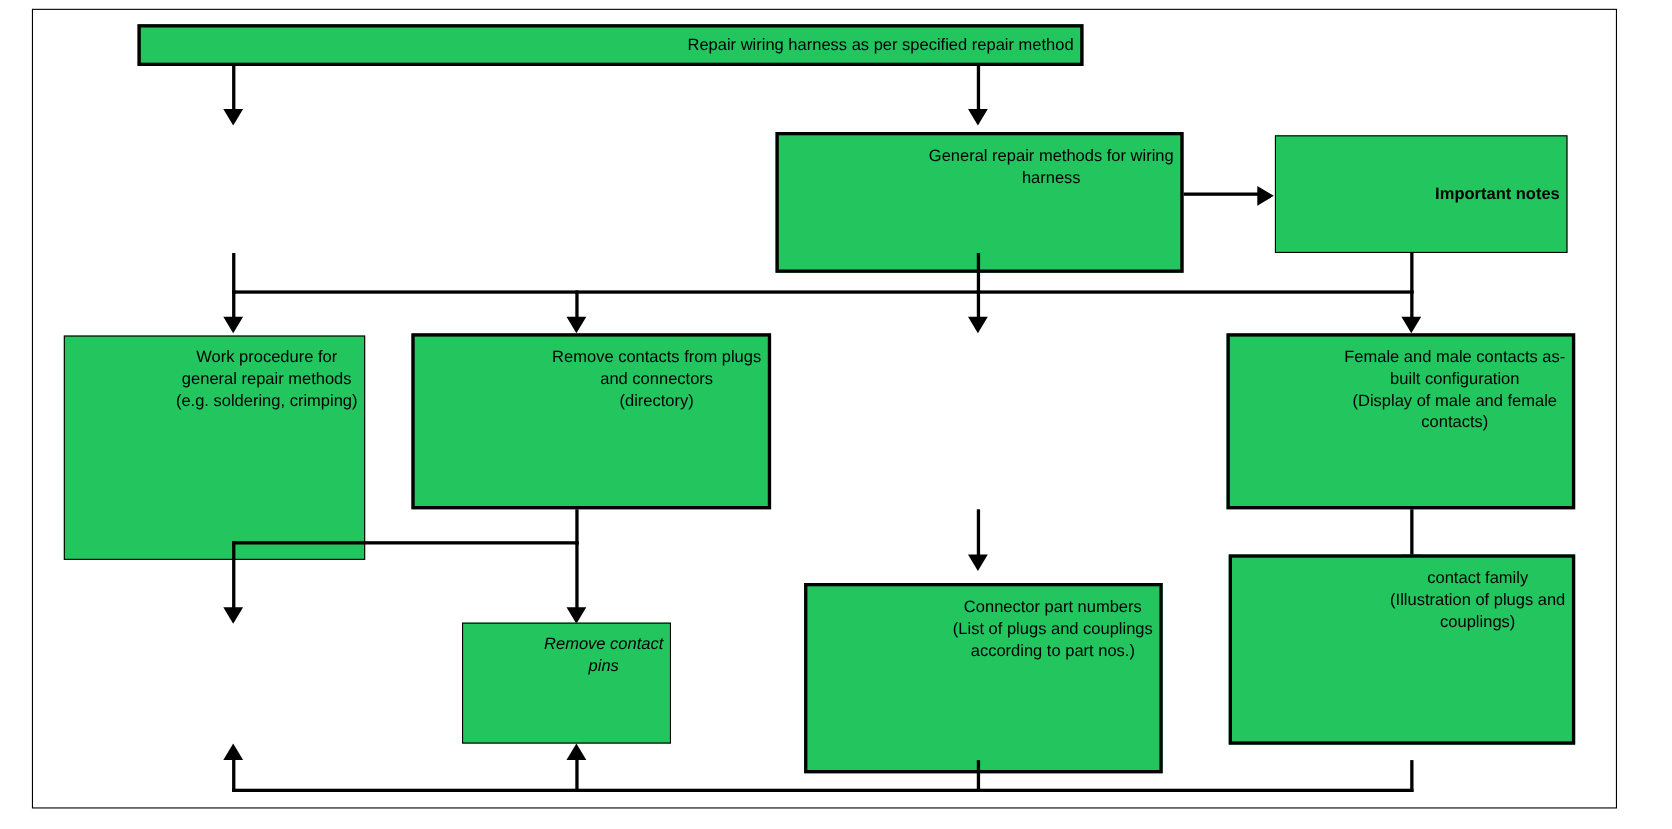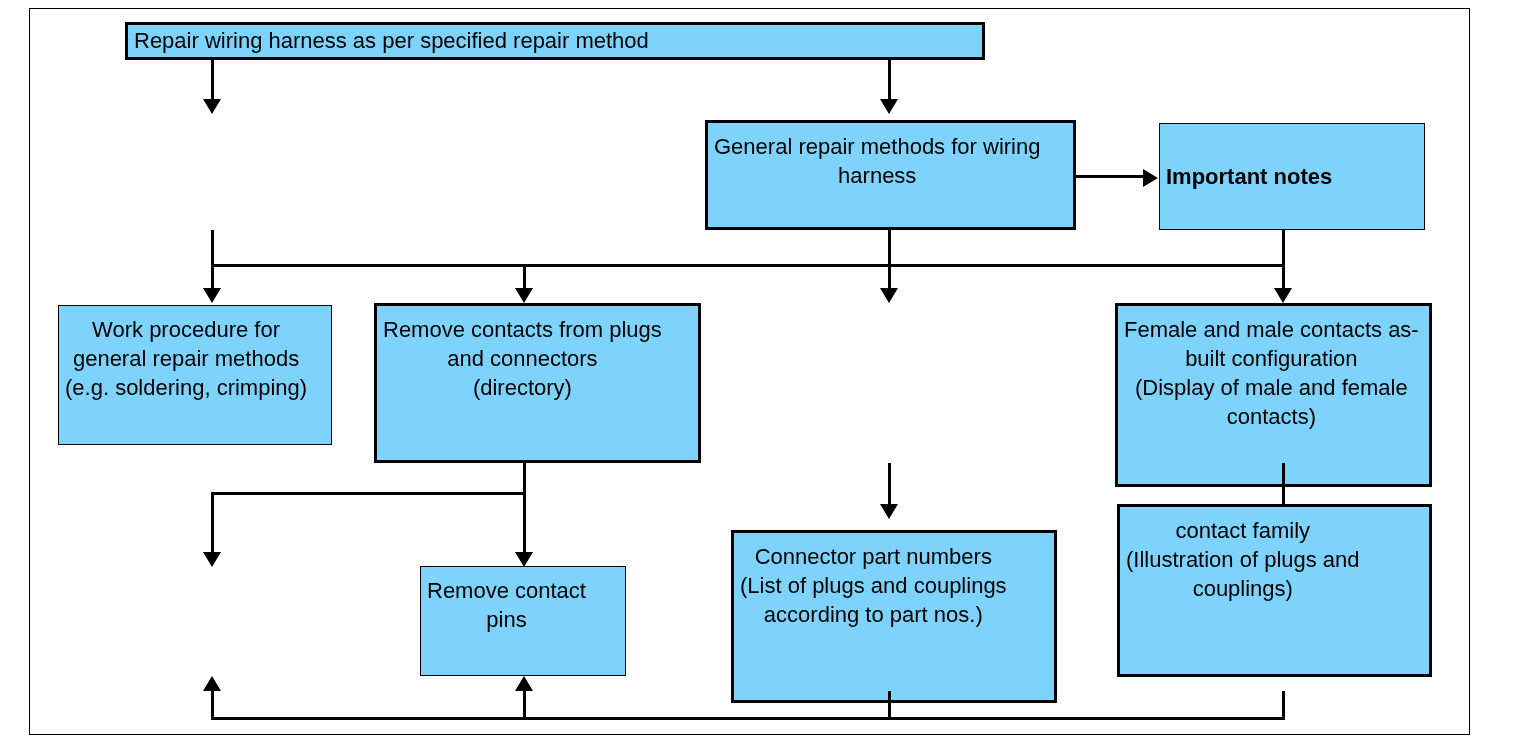--- a/index.html
+++ b/index.html
@@ -24,28 +24,28 @@
     top: 8px;
     width: 1441px;
     height: 727px;
     border: 1.5px solid #000000;
     box-sizing: border-box;
   }
   
   .node {
     position: absolute;
     box-sizing: border-box;
-    background: #7dd3fc;
+    background: #22c55e;
     border: 3px solid #000000;
     display: flex;
-    justify-content: flex-start;
+    justify-content: flex-end;
     align-items: flex-start;
     text-align: center;
     color: #000000;
-    font-size: 22px;
+    font-size: 15px;
     line-height: 1.32;
     padding-top: 9px;
     padding-left: 6px;
     padding-right: 6px;
   }
   .node.thin {
     border-width: 1.5px;
   }
   .node.center-v {
     align-items: center;
@@ -97,21 +97,21 @@
     <span class="label">Repair wiring harness as per specified repair method</span>
   </div>
 
   <div class="ln v" style="left:211px; top:60px; width:3px; height:41px;"></div>
   <div class="arrowhead down" style="left:203px; top:99px;"></div>
 
   <div class="ln v" style="left:888px; top:60px; width:3px; height:41px;"></div>
   <div class="arrowhead down" style="left:880px; top:99px;"></div>
 
 
-  <div class="node" style="left:705px; top:120px; width:371px; height:110px;">
+  <div class="node" style="left:705px; top:120px; width:371px; height:128px;">
     <span class="label">General repair methods for wiring
 harness</span>
   </div>
 
   <div class="node thin bold center-v" style="left:1159px; top:123px; width:266px; height:107px;">
     <span class="label">Important notes</span>
   </div>
 
   <div class="ln h" style="left:1076px; top:175px; width:68px; height:3px;"></div>
   <div class="arrowhead right" style="left:1143px; top:169px;"></div>
@@ -129,34 +129,34 @@
 
   <div class="ln v" style="left:523px; top:264px; width:3px; height:26px;"></div>
   <div class="arrowhead down" style="left:515px; top:288px;"></div>
 
   <div class="ln v" style="left:888px; top:264px; width:3px; height:26px;"></div>
   <div class="arrowhead down" style="left:880px; top:288px;"></div>
 
   <div class="ln v" style="left:1282px; top:264px; width:3px; height:26px;"></div>
   <div class="arrowhead down" style="left:1274px; top:288px;"></div>
 
-  <div class="node thin" style="left:58px; top:305px; width:274px; height:140px;">
+  <div class="node thin" style="left:58px; top:305px; width:274px; height:204px;">
     <span class="label">Work procedure for
 general repair methods
 (e.g. soldering, crimping)</span>
   </div>
 
   <div class="node" style="left:374px; top:303px; width:327px; height:160px;">
     <span class="label">Remove contacts from plugs
 and connectors
 (directory)</span>
   </div>
 
 
-  <div class="node" style="left:1115px; top:303px; width:317px; height:184px;">
+  <div class="node" style="left:1115px; top:303px; width:317px; height:160px;">
     <span class="label">Female and male contacts as-
 built configuration
 (Display of male and female
 contacts)</span>
   </div>
 
   <div class="ln v" style="left:523px; top:463px; width:3px; height:32px;"></div>
   <div class="ln h" style="left:211px; top:492px; width:315px; height:3px;"></div>
 
   <div class="ln v" style="left:211px; top:492px; width:3px; height:62px;"></div>
@@ -165,21 +165,21 @@
   <div class="ln v" style="left:523px; top:492px; width:3px; height:62px;"></div>
   <div class="arrowhead down" style="left:515px; top:552px;"></div>
 
   <div class="ln v" style="left:888px; top:463px; width:3px; height:45px;"></div>
   <div class="arrowhead down" style="left:880px; top:504px;"></div>
 
   <div class="ln v" style="left:1282px; top:463px; width:3px; height:45px;"></div>
   <div class="arrowhead down" style="left:1274px; top:504px;"></div>
 
 
-  <div class="node thin" style="left:420px; top:566px; width:206px; height:110px;">
+  <div class="node thin" style="left:420px; top:566px; width:190px; height:110px;font-style:italic;">
     <span class="label">Remove contact
 pins</span>
   </div>
 
   <div class="node" style="left:731px; top:518px; width:326px; height:173px;margin-top:12px;">
     <span class="label">Connector part numbers
 (List of plugs and couplings
 according to part nos.)</span>
   </div>
 

